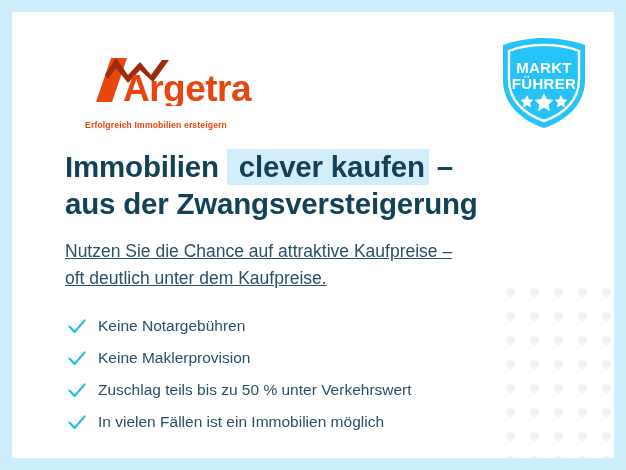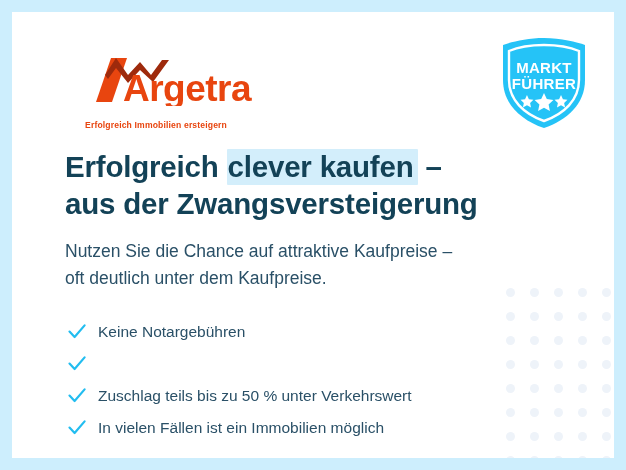--- a/index.html
+++ b/index.html
@@ -97,48 +97,49 @@
     top: 136px;
     width: 500px;
     font-size: 29.5px;
     font-weight: bold;
     line-height: 37px;
     letter-spacing: -0.2px;
     color: #134257;
   }
   .headline .hl-mark {
     background: #d3eefb;
-    padding: 1px 4px 2px 1px;
+    padding: 1px 4px 2px 12px;
     border-radius: 1px;
   }
 
   
   .subtitle {
     position: absolute;
     left: 53px;
     top: 226px;
     width: 500px;
     font-size: 17.5px;
     line-height: 27px;
     color: #2a5067;
+    text-decoration: underline;
   }
 
   
   .checklist {
     position: absolute;
     left: 54px;
     top: 298px;
     width: 470px;
     list-style: none;
   }
   .check-item {
     position: relative;
     height: 32px;
     display: flex;
-    align-items: flex-end;
+    align-items: center;
     gap: 10px;
   }
   .check-icon {
     flex: 0 0 auto;
     width: 22px;
     height: 22px;
     display: block;
   }
   .check-label {
     font-size: 15.5px;
@@ -217,40 +218,41 @@
 
         <g fill="#ffffff">
           <polygon points="28,60 30.1,64.6 35,65.2 31.4,68.6 32.4,73.5 28,71.1 23.6,73.5 24.6,68.6 21,65.2 25.9,64.6" transform="translate(0,-1) scale(0.92) translate(2.4,5.2)"></polygon>
           <polygon points="45,57 47.8,63.1 54.4,63.9 49.6,68.4 50.9,75 45,71.7 39.1,75 40.4,68.4 35.6,63.9 42.2,63.1"></polygon>
           <polygon points="62,60 64.1,64.6 69,65.2 65.4,68.6 66.4,73.5 62,71.1 57.6,73.5 58.6,68.6 55,65.2 59.9,64.6" transform="translate(0,-1) scale(0.92) translate(5.4,5.2)"></polygon>
         </g>
       </svg>
     </div>
 
     <h1 class="headline">
-      <span>Erfolgreich </span><span class="hl-mark">clever kaufen</span><span> –</span><br>
+      <span>Immobilien </span><span class="hl-mark">clever kaufen</span><span> –</span><br>
       <span>aus der Zwangsversteigerung</span>
     </h1>
 
     <p class="subtitle">
       <span>Nutzen Sie die Chance auf attraktive Kaufpreise –</span><br>
       <span>oft deutlich unter dem Kaufpreise.</span>
     </p>
 
     <ul class="checklist">
       <li class="check-item">
         <svg class="check-icon" viewBox="0 0 22 22">
           <path d="M3.5 11.6 L8.6 17 L18.6 5.4" fill="none" stroke="#22bdf0" stroke-width="2.2" stroke-linecap="round" stroke-linejoin="round"></path>
         </svg>
         <span class="check-label">Keine Notargebühren</span>
       </li>
       <li class="check-item">
         <svg class="check-icon" viewBox="0 0 22 22">
           <path d="M3.5 11.6 L8.6 17 L18.6 5.4" fill="none" stroke="#22bdf0" stroke-width="2.2" stroke-linecap="round" stroke-linejoin="round"></path>
         </svg>
+        <span class="check-label">Keine Maklerprovision</span>
       </li>
       <li class="check-item">
         <svg class="check-icon" viewBox="0 0 22 22">
           <path d="M3.5 11.6 L8.6 17 L18.6 5.4" fill="none" stroke="#22bdf0" stroke-width="2.2" stroke-linecap="round" stroke-linejoin="round"></path>
         </svg>
         <span class="check-label">Zuschlag teils bis zu 50 % unter Verkehrswert</span>
       </li>
       <li class="check-item">
         <svg class="check-icon" viewBox="0 0 22 22">
           <path d="M3.5 11.6 L8.6 17 L18.6 5.4" fill="none" stroke="#22bdf0" stroke-width="2.2" stroke-linecap="round" stroke-linejoin="round"></path>

